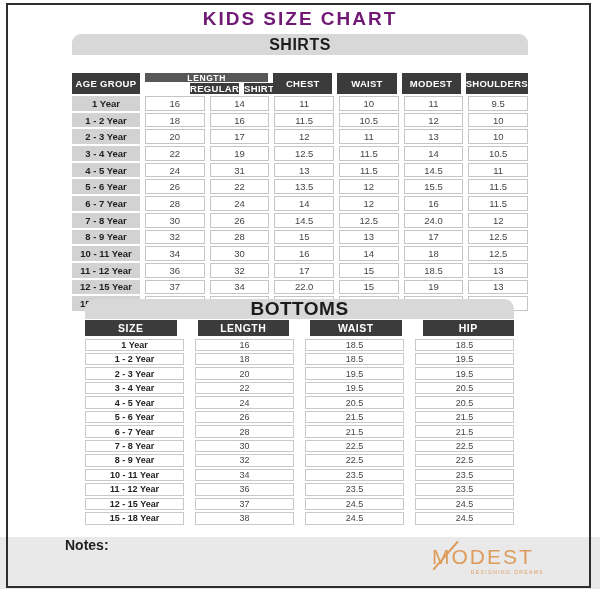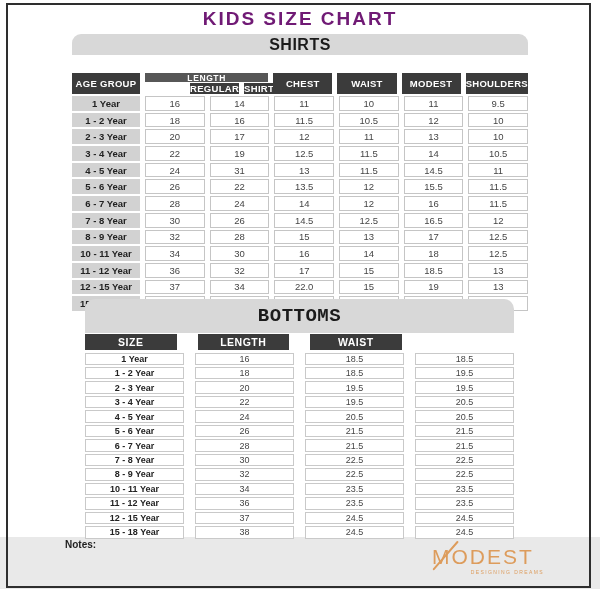--- a/index.html
+++ b/index.html
@@ -40,37 +40,37 @@
     background:#d2d2d2;font-weight:700;font-size:9.5px;color:#222;
     display:flex;align-items:center;justify-content:center;
   }
   .dcell{
     background:#fff;border:1px solid #c5c5c5;box-sizing:border-box;
     font-size:9.5px;color:#454545;display:flex;align-items:center;justify-content:center;
   }
   
   .bottoms{position:absolute;left:85px;top:299px;width:429px;z-index:2;}
   .banner-b{
-    height:34px;background:#d8d8d8;border-radius:10px 10px 0 0;
+    height:20px;background:#d8d8d8;border-radius:10px 10px 0 0;
     display:flex;align-items:center;justify-content:center;
-    font-weight:800;font-size:19px;letter-spacing:.5px;color:#1b1b1b;font-family:Liberation Mono, monospace;
+    font-weight:800;font-size:19px;letter-spacing:.5px;color:#1b1b1b;
   }
   .bhead{display:grid;grid-template-columns:repeat(4,1fr);column-gap:21px;margin-top:1px;border-radius:7px;}
   .bhead > .hcell{height:16px;font-size:10.5px;letter-spacing:.5px;}
   .bbody{margin-top:2.5px;}
   .brow{display:grid;grid-template-columns:repeat(4,1fr);column-gap:11px;height:12.2px;margin-bottom:2.3px;}
   .bcell{
     background:#fff;border:1px solid #c9c9c9;box-sizing:border-box;
     display:flex;align-items:center;justify-content:center;font-size:9px;color:#454545;
   }
   .bcell.size{font-weight:700;color:#222;}
   
   .notes-band{position:absolute;left:0;top:537px;width:600px;height:52px;background:#e9e9e9;z-index:1;}
   .notes-text{position:absolute;left:65px;top:3px;font-size:9.5px;color:#5a5a5a;line-height:10.4px;}
-  .notes-heading{font-weight:800;color:#1f1f1f;font-size:10px;}
+  .notes-heading{font-weight:800;color:#1f1f1f;font-size:14px;}
   .notes-text b{color:#333;}
   .logo{position:absolute;right:52px;top:9px;width:116px;color:#dd9c5c;}
   .logo-word{font-size:21px;font-weight:400;letter-spacing:2px;line-height:22px;}
   .logo-stroke{
     position:absolute;left:1px;top:23px;width:38px;height:1.6px;background:#dd9c5c;
     transform:rotate(-49deg);transform-origin:left center;border-radius:1px;
   }
   .logo-tagline{font-size:5px;letter-spacing:1.4px;text-align:right;margin-top:1px;padding-right:4px;}
 </style>
 </head>
@@ -160,21 +160,21 @@
       <div class="dcell">12</div>
       <div class="dcell">16</div>
       <div class="dcell">11.5</div>
     </div>
       <div class="srow">
       <div class="acell">7 - 8 Year</div>
       <div class="dcell">30</div>
       <div class="dcell">26</div>
       <div class="dcell">14.5</div>
       <div class="dcell">12.5</div>
-      <div class="dcell">16.5</div>
+      <div class="dcell">24.0</div>
       <div class="dcell">12</div>
     </div>
       <div class="srow">
       <div class="acell">8 - 9 Year</div>
       <div class="dcell">32</div>
       <div class="dcell">28</div>
       <div class="dcell">15</div>
       <div class="dcell">13</div>
       <div class="dcell">17</div>
       <div class="dcell">12.5</div>
@@ -217,20 +217,21 @@
     </div>
     </div>
 </section>
 
 <section class="bottoms">
   <div class="banner-b">BOTTOMS</div>
   <div class="bhead">
     <div class="hcell">SIZE</div>
     <div class="hcell">LENGTH</div>
     <div class="hcell">WAIST</div>
+    <div class="hcell">HIP</div>
   </div>
   <div class="bbody" id="bottoms-body">
 
   <div class="brow">
       <div class="bcell size">1 Year</div>
       <div class="bcell">16</div>
       <div class="bcell">18.5</div>
       <div class="bcell">18.5</div>
     </div>
       <div class="brow">

